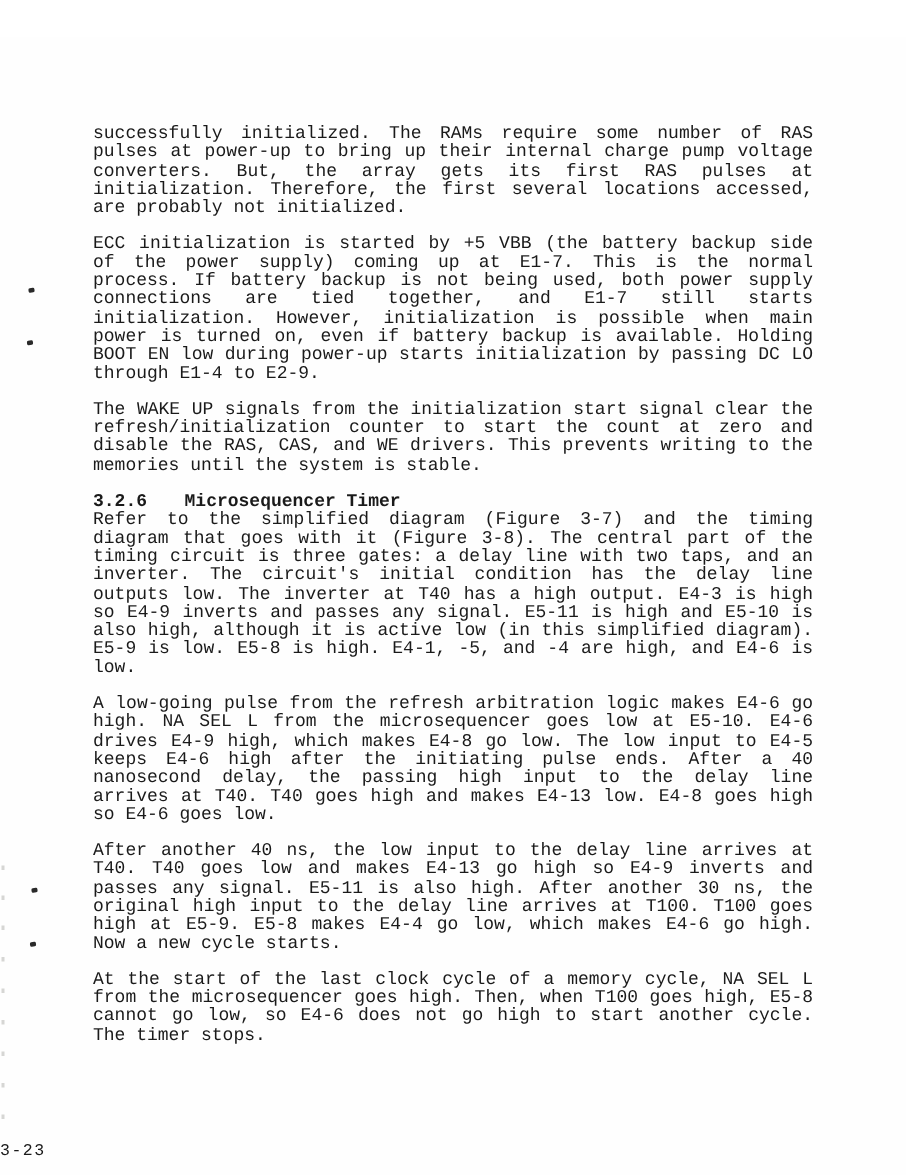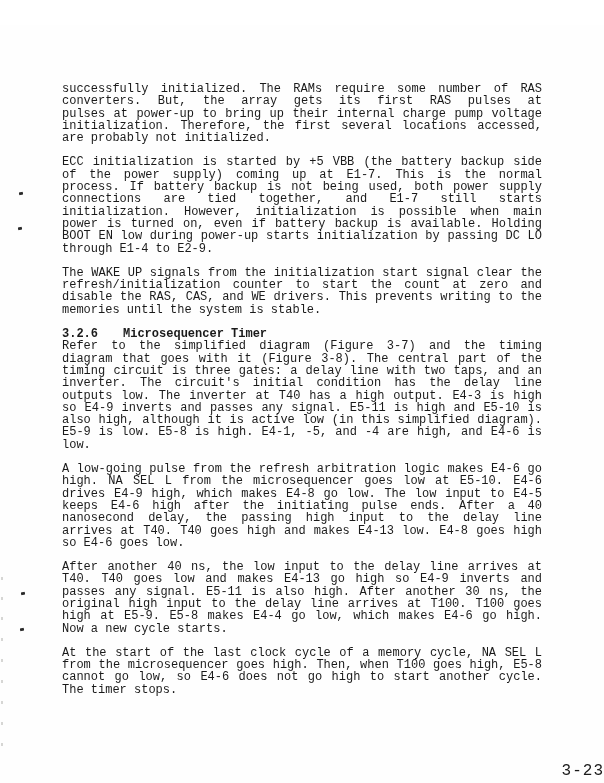--- a/index.html
+++ b/index.html
@@ -45,22 +45,22 @@
   }
   .heading .h-title {
     margin-left: 25px;
     text-align: right;
   }
   .page-number {
     position: absolute;
     top: 737px;
     left: 0;
     width: 100%;
-    text-align: right;
-    font-size: 16px;
+    text-align: left;
+    font-size: 11px;
     letter-spacing: 1px;
   }
   .speck {
     position: absolute;
     width: 4px;
     height: 3px;
     background: #2a2a2a;
     border-radius: 1px;
     transform: rotate(-8deg);
   }
@@ -71,22 +71,22 @@
     background: #d6d6d4;
   }
 </style>
 </head>
 <body>
 
 <div class="page">
   <div class="text-block">
       <div class="para">
         <div class="line">successfully initialized. The RAMs require some number of RAS</div>
+        <div class="line">pulses at power-up to bring up their internal charge pump voltage</div>
         <div class="line">converters. But, the array gets its first RAS pulses at</div>
-        <div class="line">pulses at power-up to bring up their internal charge pump voltage</div>
         <div class="line">initialization. Therefore, the first several locations accessed,</div>
         <div class="line last">are probably not initialized.</div>
       </div>
       <div class="para">
         <div class="line">ECC initialization is started by +5 VBB (the battery backup side</div>
         <div class="line">of the power supply) coming up at E1-7. This is the normal</div>
         <div class="line">process. If battery backup is not being used, both power supply</div>
         <div class="line">connections are tied together, and E1-7 still starts</div>
         <div class="line">initialization. However, initialization is possible when main</div>
         <div class="line">power is turned on, even if battery backup is available. Holding</div>

